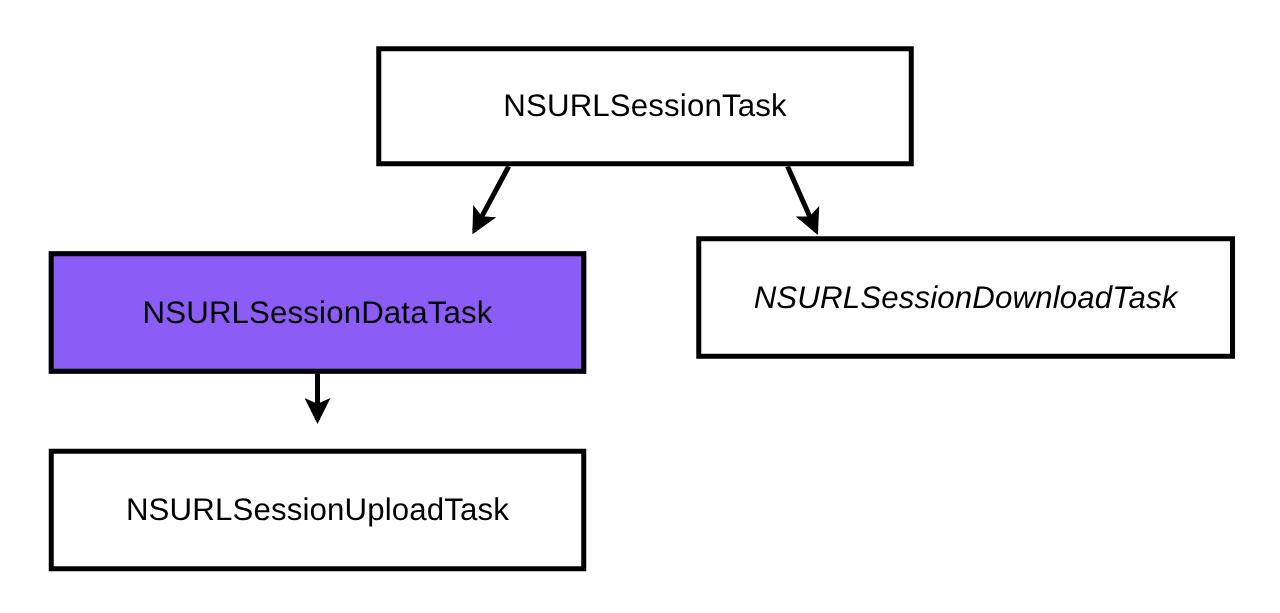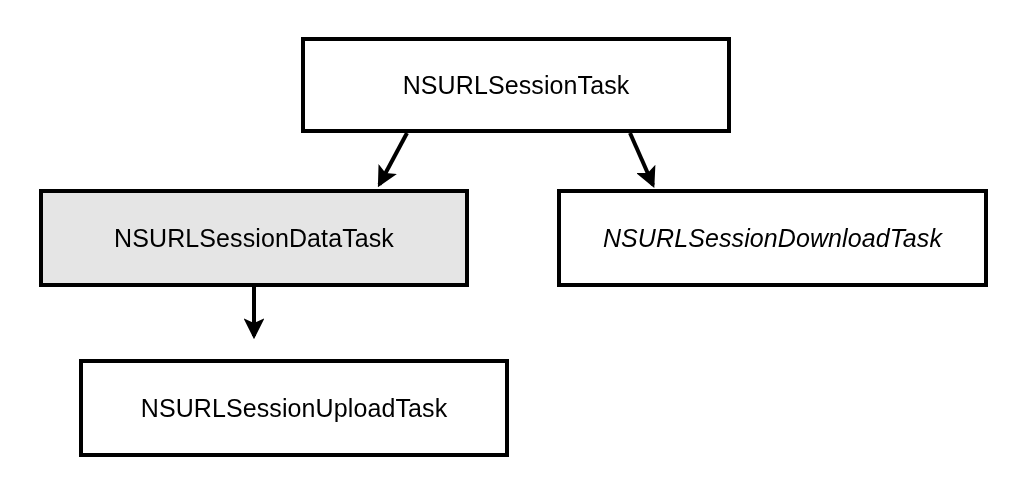--- a/index.html
+++ b/index.html
@@ -64,25 +64,25 @@
 
     <line id="edge-task-to-download-task" x1="630" y1="133" x2="653" y2="185" stroke="#000000" stroke-width="4" marker-end="url(#arrowhead)"></line>
 
     <line id="edge-data-task-to-upload-task" x1="254" y1="287" x2="254" y2="336" stroke="#000000" stroke-width="4" marker-end="url(#arrowhead)"></line>
   </svg>
 
   <div class="node" id="node-task" style="left: 301px; top: 37px; width: 430px; height: 96px; border-color: rgb(0, 0, 0); border-width: 4px; background: rgb(255, 255, 255);">
     <span class="node-label" style="color: rgb(0, 0, 0);">NSURLSessionTask</span>
   </div>
 
-  <div class="node" id="node-data-task" style="left: 39px; top: 189px; width: 430px; height: 98px; border-color: rgb(0, 0, 0); border-width: 4px; background: #e5e5e5;">
+  <div class="node" id="node-data-task" style="left: 39px; top: 201px; width: 430px; height: 98px; border-color: rgb(0, 0, 0); border-width: 4px; background: #8b5cf6;">
     <span class="node-label" style="color: rgb(0, 0, 0);">NSURLSessionDataTask</span>
   </div>
 
   <div class="node" id="node-download-task" style="left: 557px; top: 189px; width: 431px; height: 98px; border-color: rgb(0, 0, 0); border-width: 4px; background: rgb(255, 255, 255); font-style: italic;">
     <span class="node-label" style="color: rgb(0, 0, 0);">NSURLSessionDownloadTask</span>
   </div>
 
-  <div class="node" id="node-upload-task" style="left: 39px; top: 359px; width: 430px; height: 98px; border-color: rgb(0, 0, 0); border-width: 4px; background: rgb(255, 255, 255); margin-left: 40px;">
+  <div class="node" id="node-upload-task" style="left: 39px; top: 359px; width: 430px; height: 98px; border-color: rgb(0, 0, 0); border-width: 4px; background: rgb(255, 255, 255);">
     <span class="node-label" style="color: rgb(0, 0, 0);">NSURLSessionUploadTask</span>
   </div>
 
 </div>
 
 </body></html>

